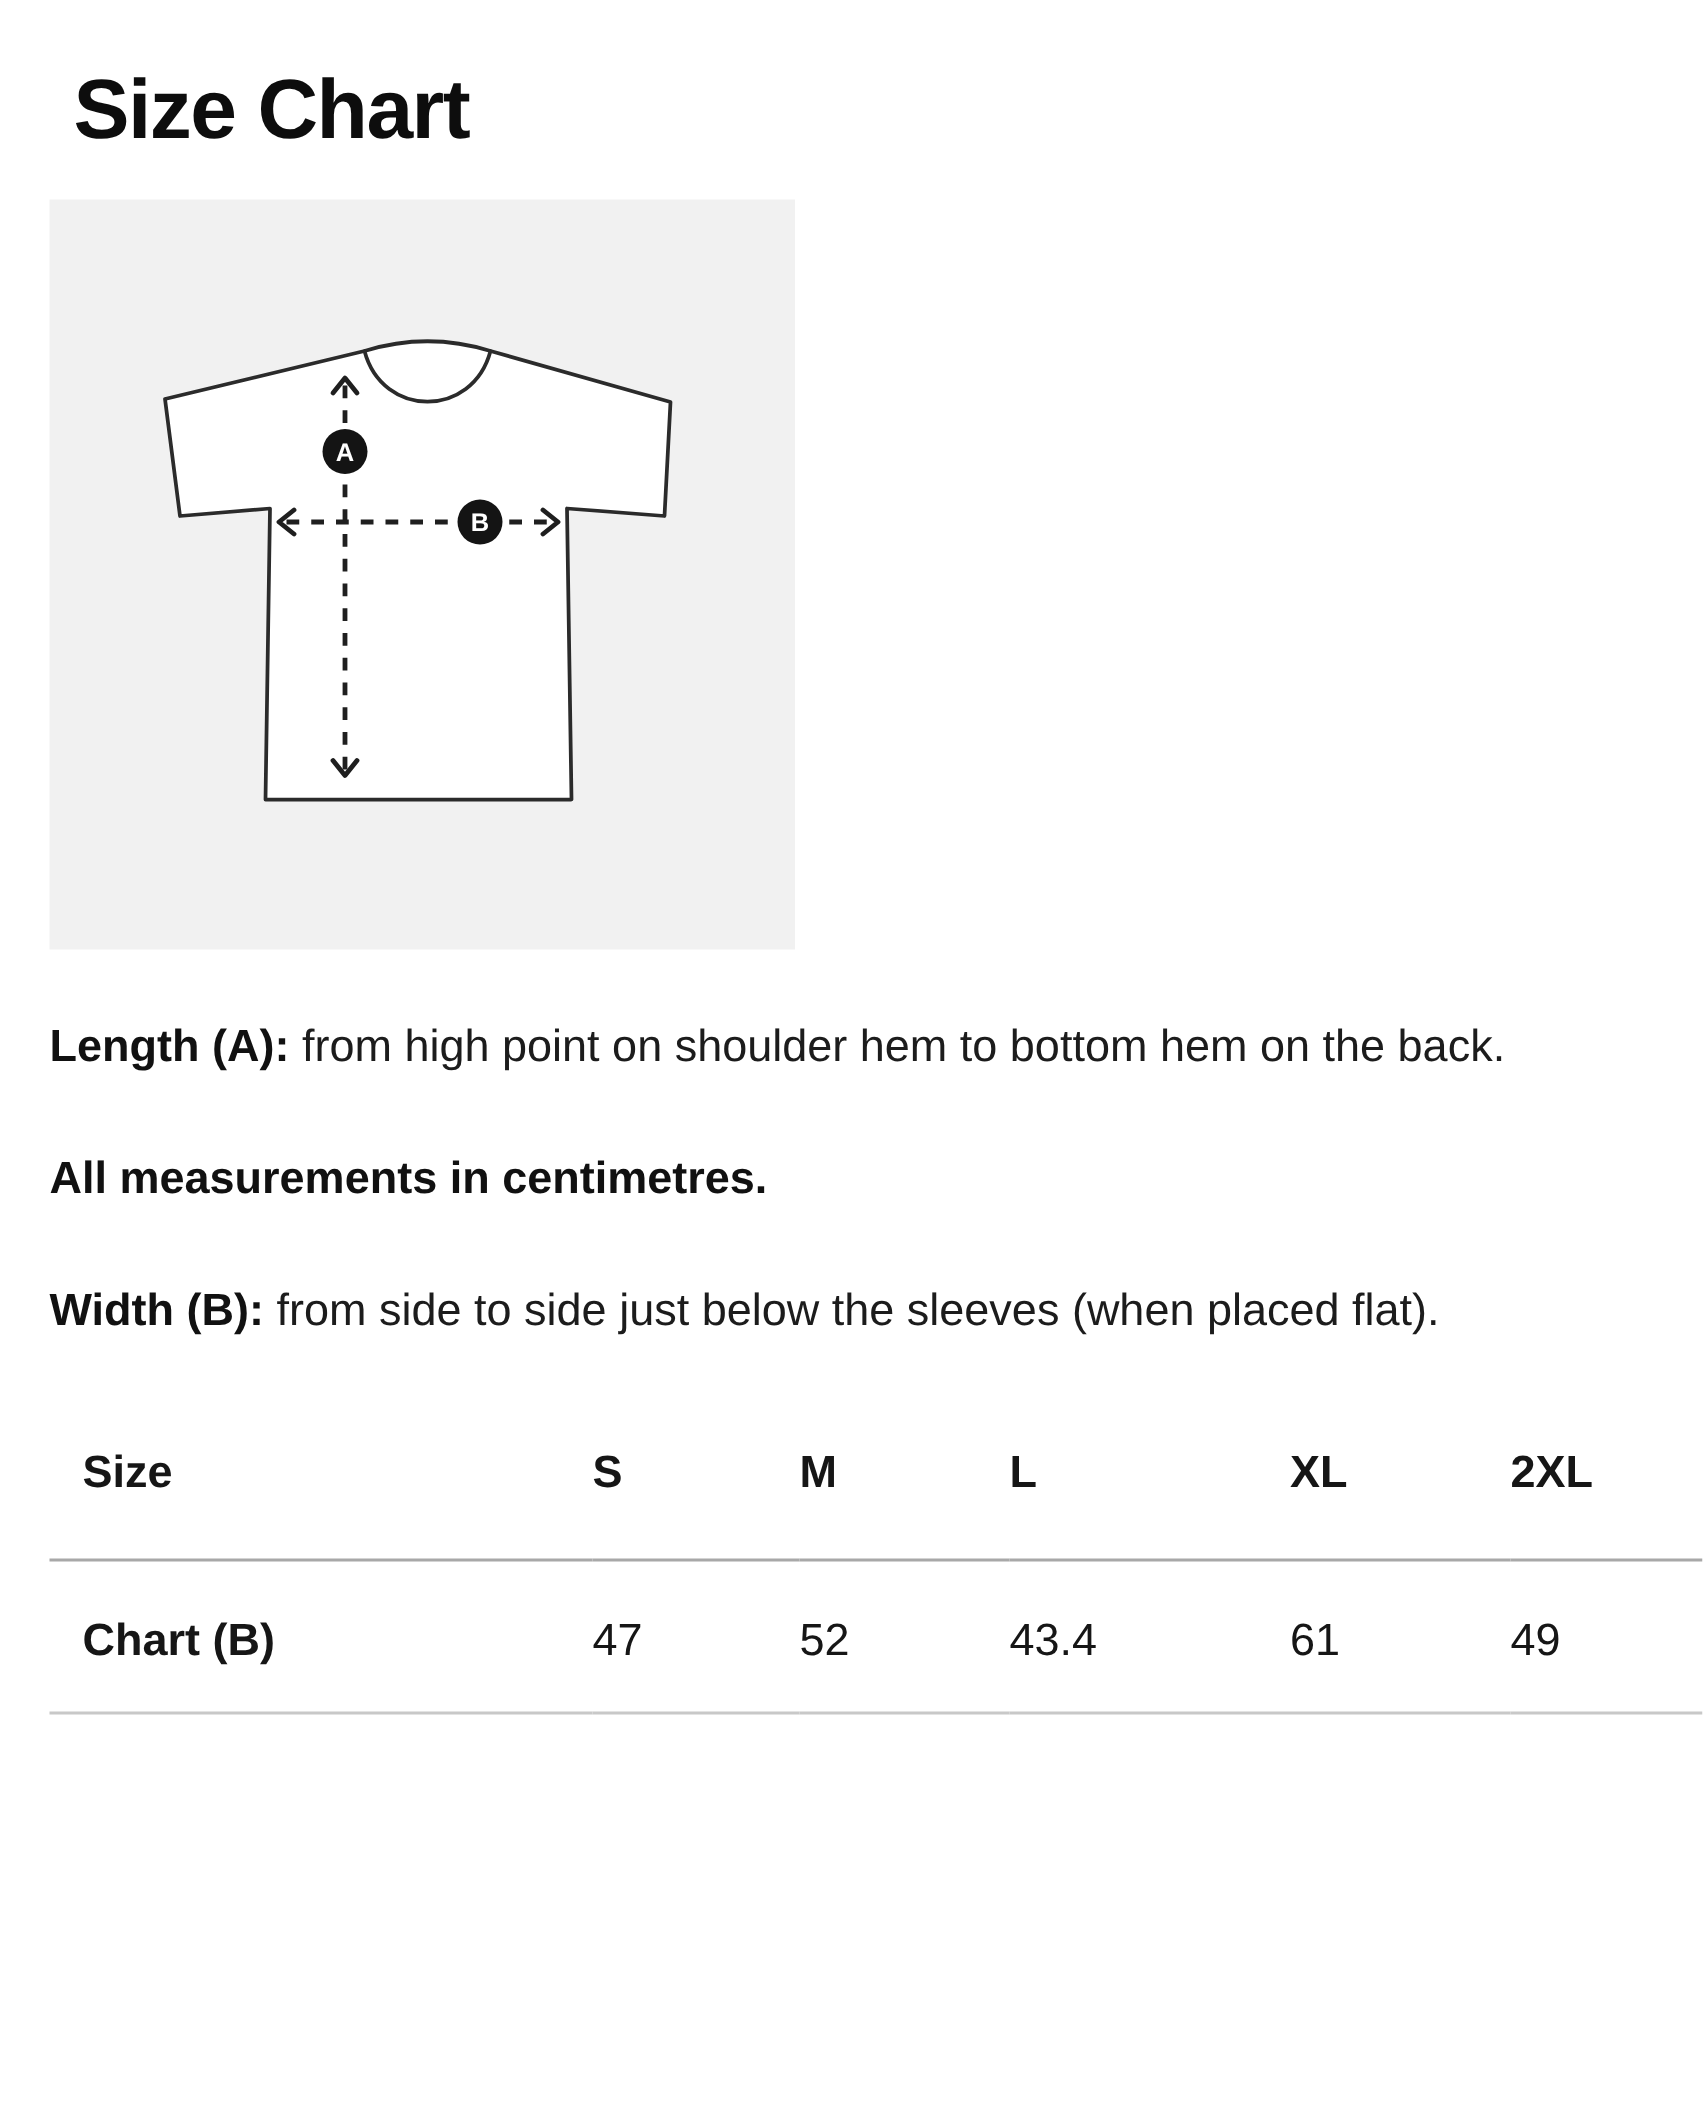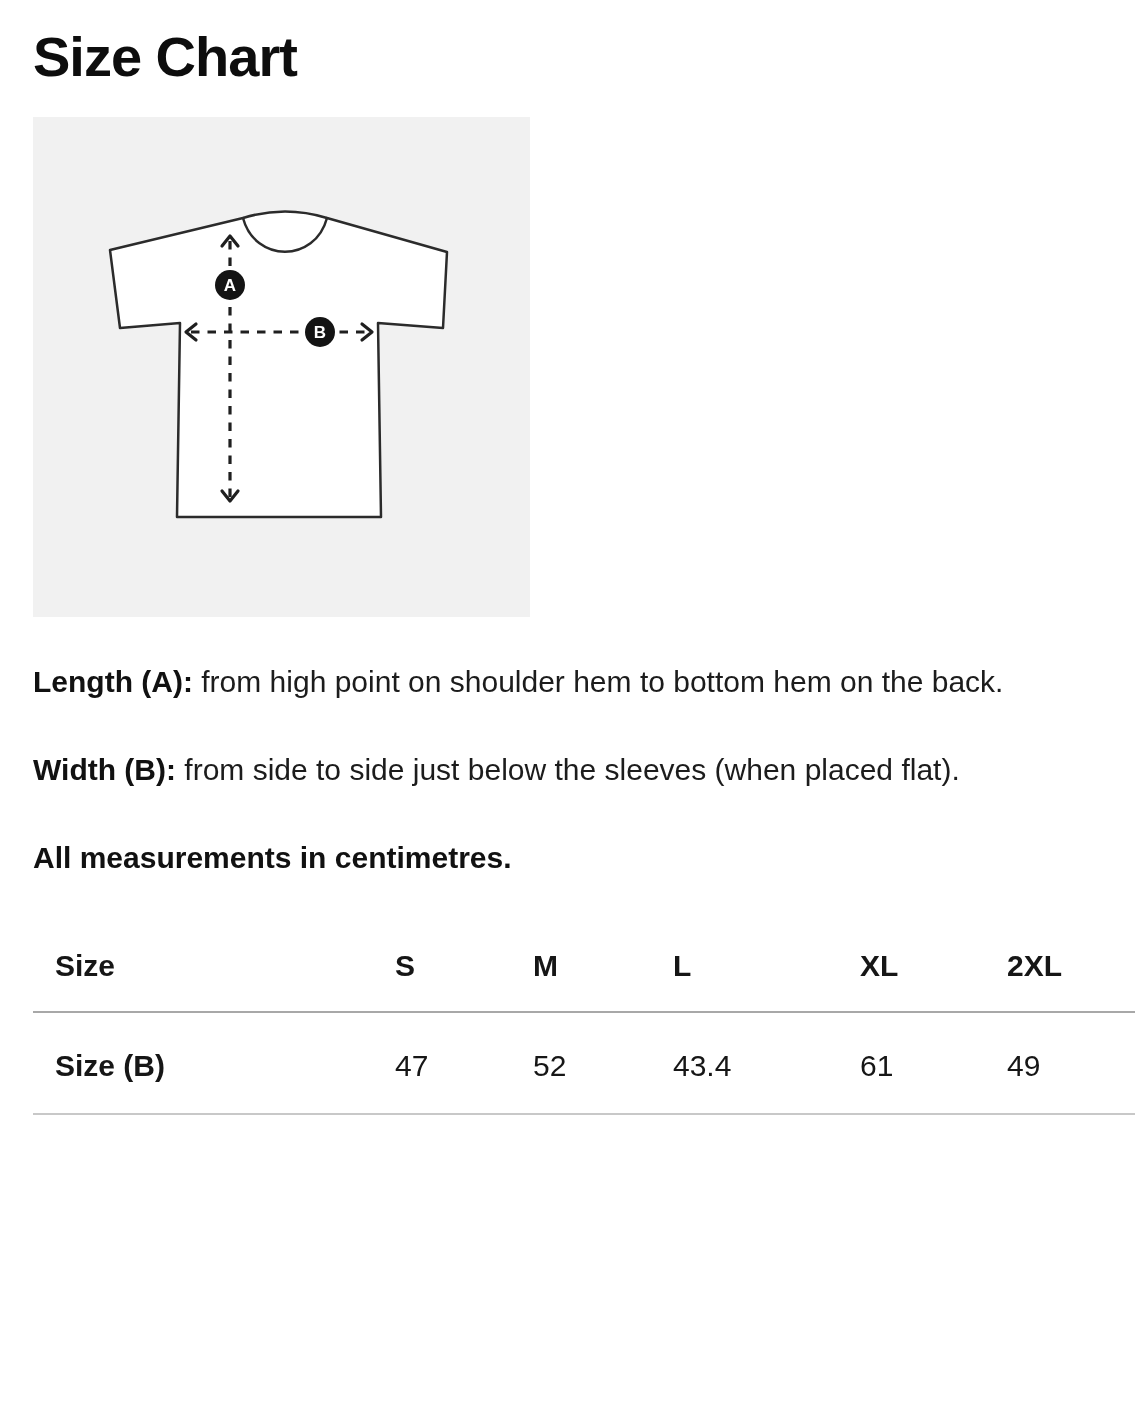--- a/index.html
+++ b/index.html
@@ -8,21 +8,21 @@
     background: #ffffff;
     color: #1a1a1a;
     font-family: "Liberation Sans", "DejaVu Sans", sans-serif;
   }
   .page {
     width: 1135px;
     box-sizing: border-box;
     padding: 26px 33px 80px 33px;
   }
   h1.page-title {
-    margin: 0;
+    margin: 16px;
     font-size: 56px;
     line-height: 1.12;
     font-weight: 700;
     letter-spacing: -1px;
     color: #0d0d0d;
   }
   .image-box {
     margin-top: 28px;
     width: 497px;
     height: 500px;
@@ -49,21 +49,21 @@
     font-size: 30px;
     color: #161616;
   }
   table.size-table th, table.size-table td {
     text-align: left;
     font-weight: 400;
     vertical-align: middle;
   }
   table.size-table thead th {
     font-weight: 700;
-    padding: 22px 0 28px 0;
+    padding: 22px 0 40px 0;
     border-bottom: 2px solid #a8a8a8;
   }
   table.size-table tbody th, table.size-table tbody td {
     padding: 36px 0 30px 0;
     border-bottom: 2px solid #c8c8c8;
   }
   table.size-table tbody th { font-weight: 700; }
   .size-col { padding-left: 22px !important; }
 </style>
 </head>
@@ -92,23 +92,23 @@
       <circle cx="197" cy="168" r="15" fill="#141414"></circle>
       <text x="197" y="174" text-anchor="middle" font-size="17" font-weight="700" fill="#ffffff">A</text>
       <circle cx="287" cy="215" r="15" fill="#141414"></circle>
       <text x="287" y="221" text-anchor="middle" font-size="17" font-weight="700" fill="#ffffff">B</text>
     </svg>
   </div>
 
 
   <p class="note"><span class="lead">Length (A):</span><span> from high point on shoulder hem to bottom hem on the back.</span></p>
 
+  <p class="note"><span class="lead">All measurements in centimetres.</span><span></span></p>
+
   <p class="note"><span class="lead">Width (B):</span><span> from side to side just below the sleeves (when placed flat).</span></p>
-
-  <p class="note"><span class="lead">All measurements in centimetres.</span><span></span></p>
 
   <div class="table-wrap">
     <table class="size-table">
       <colgroup>
         <col style="width:362px">
           <col style="width:138px">
           <col style="width:140px">
         <col style="width:187px">
           <col style="width:147px">
           <col style="width:128px">
@@ -118,21 +118,21 @@
           <th class="size-col">Size</th>
           <th>S</th>
           <th>M</th>
           <th>L</th>
           <th>XL</th>
           <th>2XL</th>
         </tr>
       </thead>
       <tbody>
         <tr>
-          <th class="size-col">Size (B)</th>
+          <th class="size-col">Chart (B)</th>
           <td>47</td>
           <td>52</td>
           <td>43.4</td>
           <td>61</td>
           <td>49</td>
         </tr>
       </tbody>
     </table>
   </div>
 

